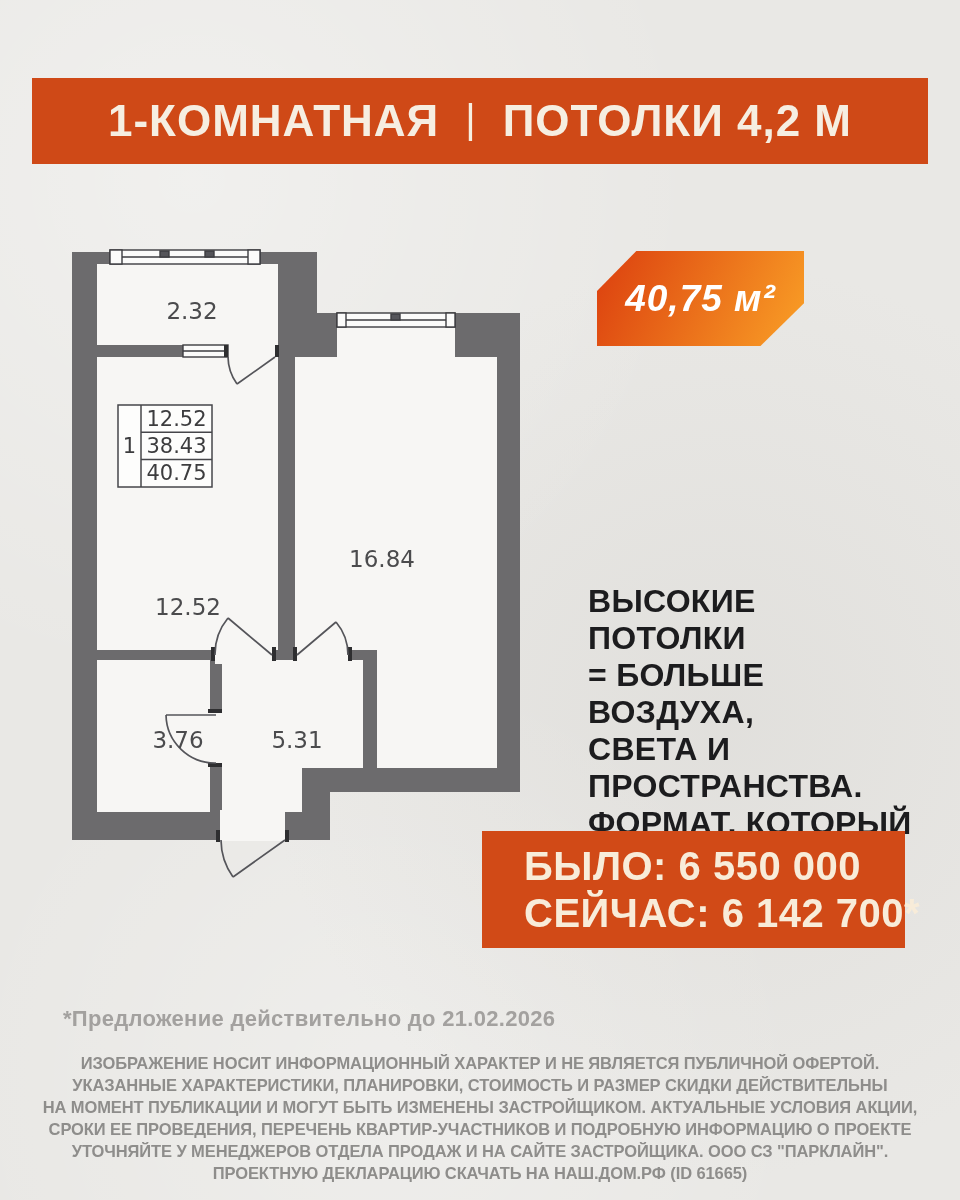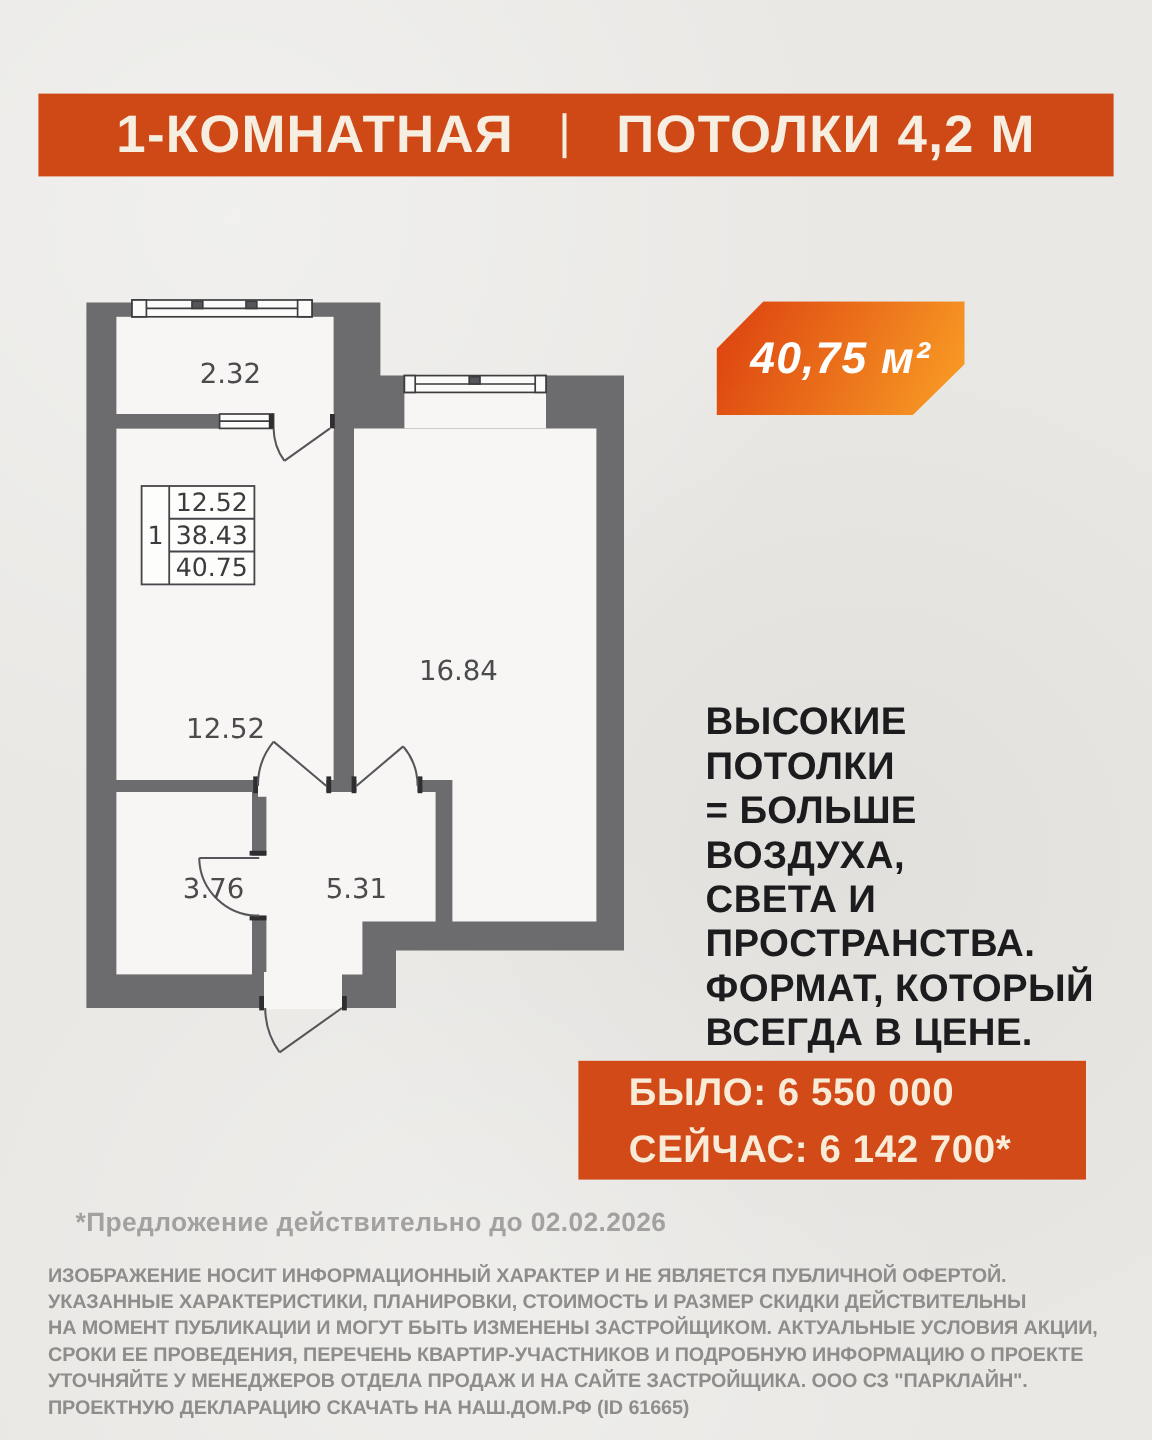--- a/index.html
+++ b/index.html
@@ -9,26 +9,25 @@
     background:#e9e8e5;
     background-image:
       radial-gradient(circle at 20% 15%, rgba(255,255,255,.35), rgba(255,255,255,0) 40%),
       radial-gradient(circle at 75% 60%, rgba(210,208,204,.35), rgba(210,208,204,0) 45%),
       radial-gradient(circle at 40% 90%, rgba(255,255,255,.25), rgba(255,255,255,0) 35%);
     overflow:hidden;
     font-family:"Liberation Sans", sans-serif;
   }
   
   .header-banner{
-    position:absolute;left:32px;top:78px;width:896px;height:69px;
+    position:absolute;left:32px;top:78px;width:896px;height:86px;
     background:#cf4917;
     display:flex;align-items:center;justify-content:center;
     color:#f6eee1;font-weight:bold;font-size:44px;letter-spacing:1px;
     white-space:nowrap;
-    gap:11px;
   }
   .header-banner .divider{
     font-weight:normal;font-size:40px;margin:0 26px;position:relative;top:-2px;
   }
   
   .plan-wrap{position:absolute;left:60px;top:240px;width:470px;height:645px;}
   .plan-wrap svg{display:block;}
   
   .area-badge{
     position:absolute;left:597px;top:251px;width:207px;height:95px;
@@ -38,37 +37,37 @@
     color:#ffffff;font-weight:bold;font-size:37px;letter-spacing:1px;font-style:italic;
   }
   
   .headline{
     position:absolute;left:588px;top:583px;width:330px;
     color:#1c1c1e;font-weight:bold;font-size:32px;line-height:37px;
     letter-spacing:.3px;white-space:pre-line;
   }
   
   .price-banner{
-    position:absolute;left:482px;top:884px;width:423px;height:99px;
+    position:absolute;left:482px;top:831px;width:423px;height:117px;
     background:#d14a17;
     display:flex;flex-direction:column;justify-content:center;
     padding-left:42px;box-sizing:border-box;
-    color:#f8ecd9;font-weight:bold;font-size:32px;line-height:47px;
+    color:#f8ecd9;font-weight:bold;font-size:40px;line-height:47px;
     letter-spacing:.5px;white-space:nowrap;
   }
   
   .footnote{
     position:absolute;left:63px;top:1006px;
     color:#a3a19f;font-weight:bold;font-size:22px;letter-spacing:.3px;
   }
   
   .disclaimer{
     position:absolute;left:40px;top:1052px;width:880px;
     color:#8e8d8b;font-weight:bold;font-size:16.5px;line-height:22px;
-    letter-spacing:-.1px;white-space:pre-line;
+    text-align:center;letter-spacing:-.1px;white-space:pre-line;
   }
 </style>
 </head>
 <body>
 
 <div class="page">
 
   <div class="header-banner">
     <span>1-КОМНАТНАЯ</span>
     <span class="divider">|</span>
@@ -172,21 +171,21 @@
 СВЕТА И
 ПРОСТРАНСТВА.
 ФОРМАТ, КОТОРЫЙ
 ВСЕГДА В ЦЕНЕ.</div>
 
   <div class="price-banner">
     <div>БЫЛО: 6 550 000</div>
     <div>СЕЙЧАС: 6 142 700*</div>
   </div>
 
-  <div class="footnote">*Предложение действительно до 02.02.2026</div>
+  <div class="footnote">*Предложение действительно до 21.02.2026</div>
 
   <div class="disclaimer">ИЗОБРАЖЕНИЕ НОСИТ ИНФОРМАЦИОННЫЙ ХАРАКТЕР И НЕ ЯВЛЯЕТСЯ ПУБЛИЧНОЙ ОФЕРТОЙ.
 УКАЗАННЫЕ ХАРАКТЕРИСТИКИ, ПЛАНИРОВКИ, СТОИМОСТЬ И РАЗМЕР СКИДКИ ДЕЙСТВИТЕЛЬНЫ
 НА МОМЕНТ ПУБЛИКАЦИИ И МОГУТ БЫТЬ ИЗМЕНЕНЫ ЗАСТРОЙЩИКОМ. АКТУАЛЬНЫЕ УСЛОВИЯ АКЦИИ,
 СРОКИ ЕЕ ПРОВЕДЕНИЯ, ПЕРЕЧЕНЬ КВАРТИР-УЧАСТНИКОВ И ПОДРОБНУЮ ИНФОРМАЦИЮ О ПРОЕКТЕ
 УТОЧНЯЙТЕ У МЕНЕДЖЕРОВ ОТДЕЛА ПРОДАЖ И НА САЙТЕ ЗАСТРОЙЩИКА. ООО СЗ "ПАРКЛАЙН".
 ПРОЕКТНУЮ ДЕКЛАРАЦИЮ СКАЧАТЬ НА НАШ.ДОМ.РФ (ID 61665)</div>
 
 </div>
 

